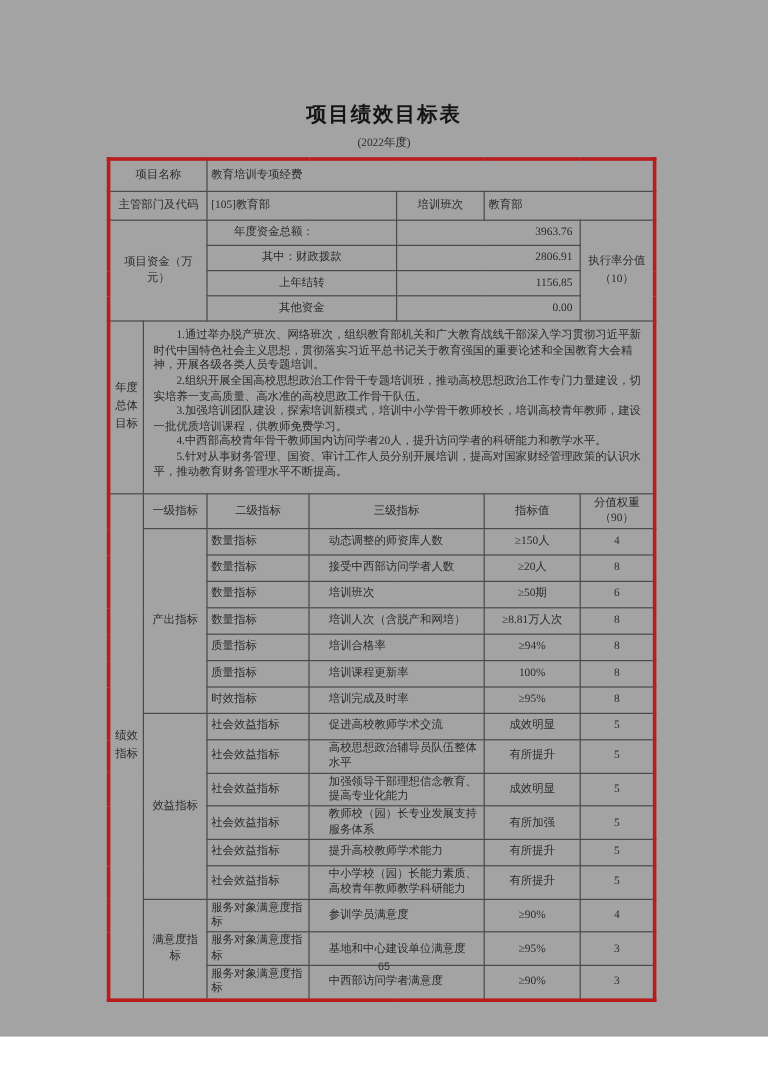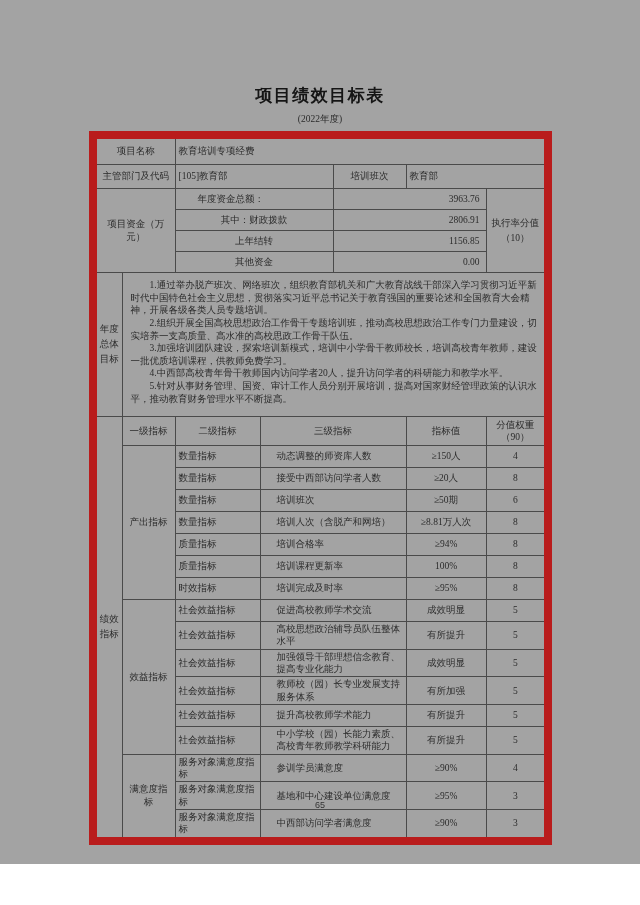--- a/index.html
+++ b/index.html
@@ -14,21 +14,21 @@
     text-align:center; font-size:17px; font-weight:bold; color:#151515;
     letter-spacing:1.5px;
   }
   .doc-subtitle {
     position:absolute; top:113px; left:0; right:0;
     text-align:center; font-size:9.5px; color:#2b2b2b;
   }
   table.doc-table {
     position:absolute; left:89px; top:131px; width:455px;
     border-collapse:collapse; table-layout:fixed;
-    font-size:9.5px; border:8px solid #b91c1c;
+    font-size:9.5px; border:3px solid #b91c1c;
   }
   td {
     border:1px solid #4a4a4a; padding:1px 3px;
     line-height:1.3; vertical-align:middle; word-break:break-all;
   }
   .c { text-align:center; }
   .r { text-align:right; padding-right:6px; }
   .l { text-align:left; }
   tr.row-name td { height:23px; }
   tr.row-dept td { height:21px; }

